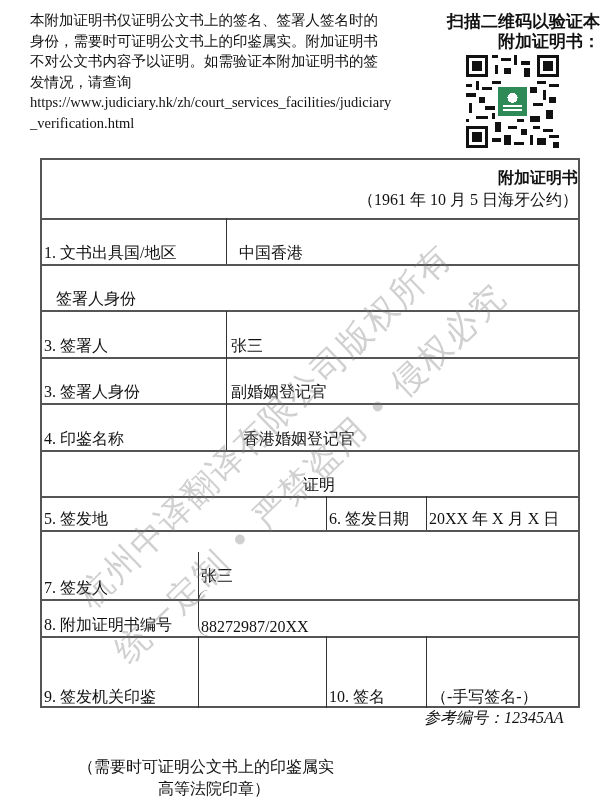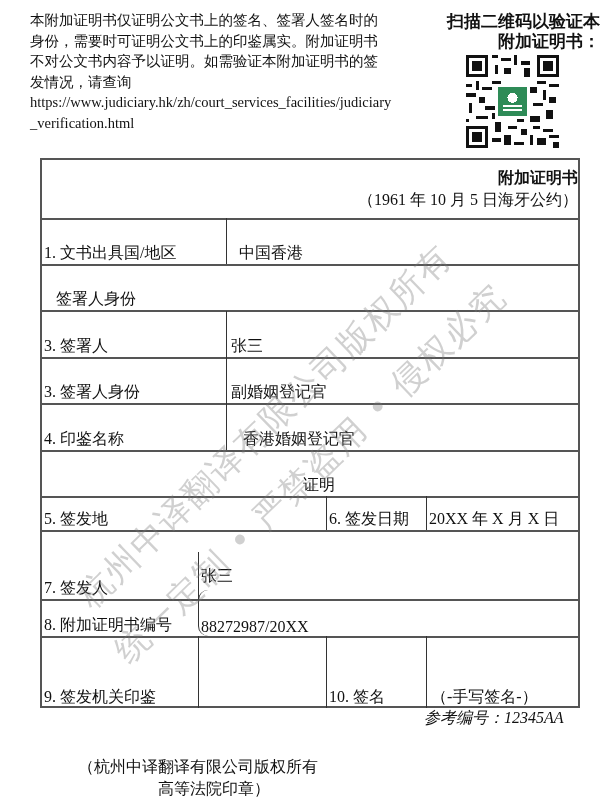--- a/index.html
+++ b/index.html
@@ -170,18 +170,18 @@
     <div class="cell" style="left:0; width:156px;">9. 签发机关印鉴</div>
     <div class="cell vline" style="left:156px; width:128px;"></div>
     <div class="cell vline" style="left:284px; width:100px;">10. 签名</div>
     <div class="cell vline" style="left:384px; right:0; padding-left:4px;">（-手写签名-）</div>
   </div>
 </div>
 
 <div class="refno">参考编号：12345AA</div>
 
 <div class="seal-text">
-  <span class="l1">（杭州中译翻译有限公司版权所有</span>
+  <span class="l1">（需要时可证明公文书上的印鉴属实</span>
   <span class="l2">高等法院印章）</span>
 </div>
 
 <div class="watermark" style="left:68px; top:585px; transform:rotate(-44deg);">杭州中译翻译有限公司版权所有</div>
 <div class="watermark" style="left:105px; top:640px; transform:rotate(-44deg);">统一定制 • 严禁盗用 • 侵权必究</div>
 
 </body></html>

